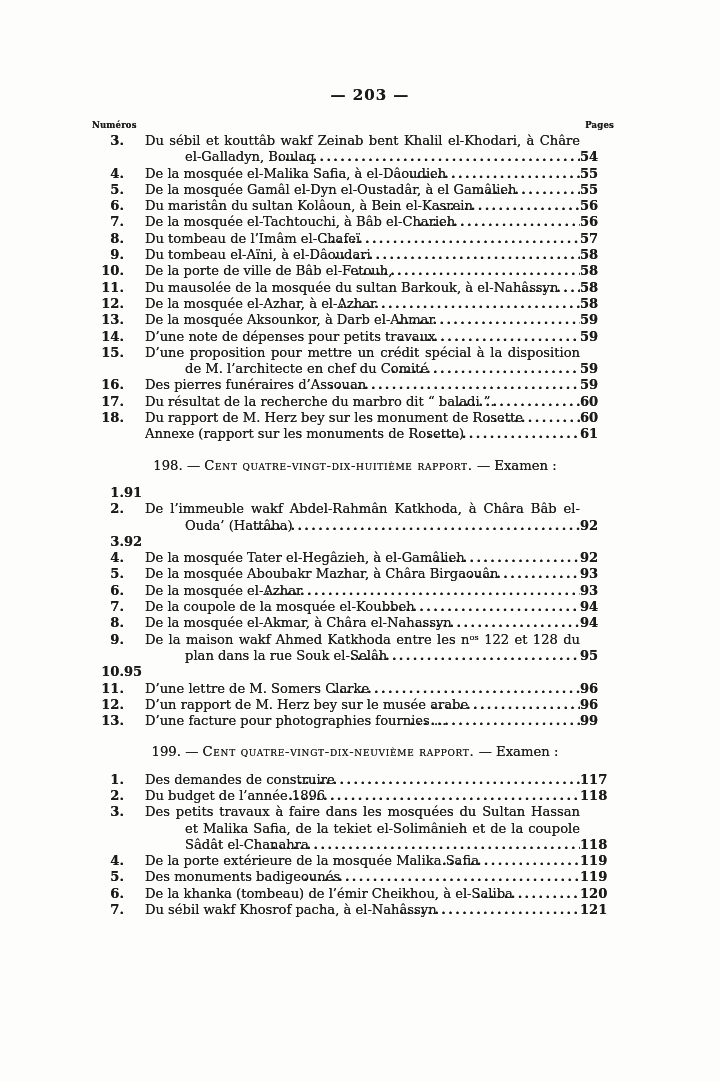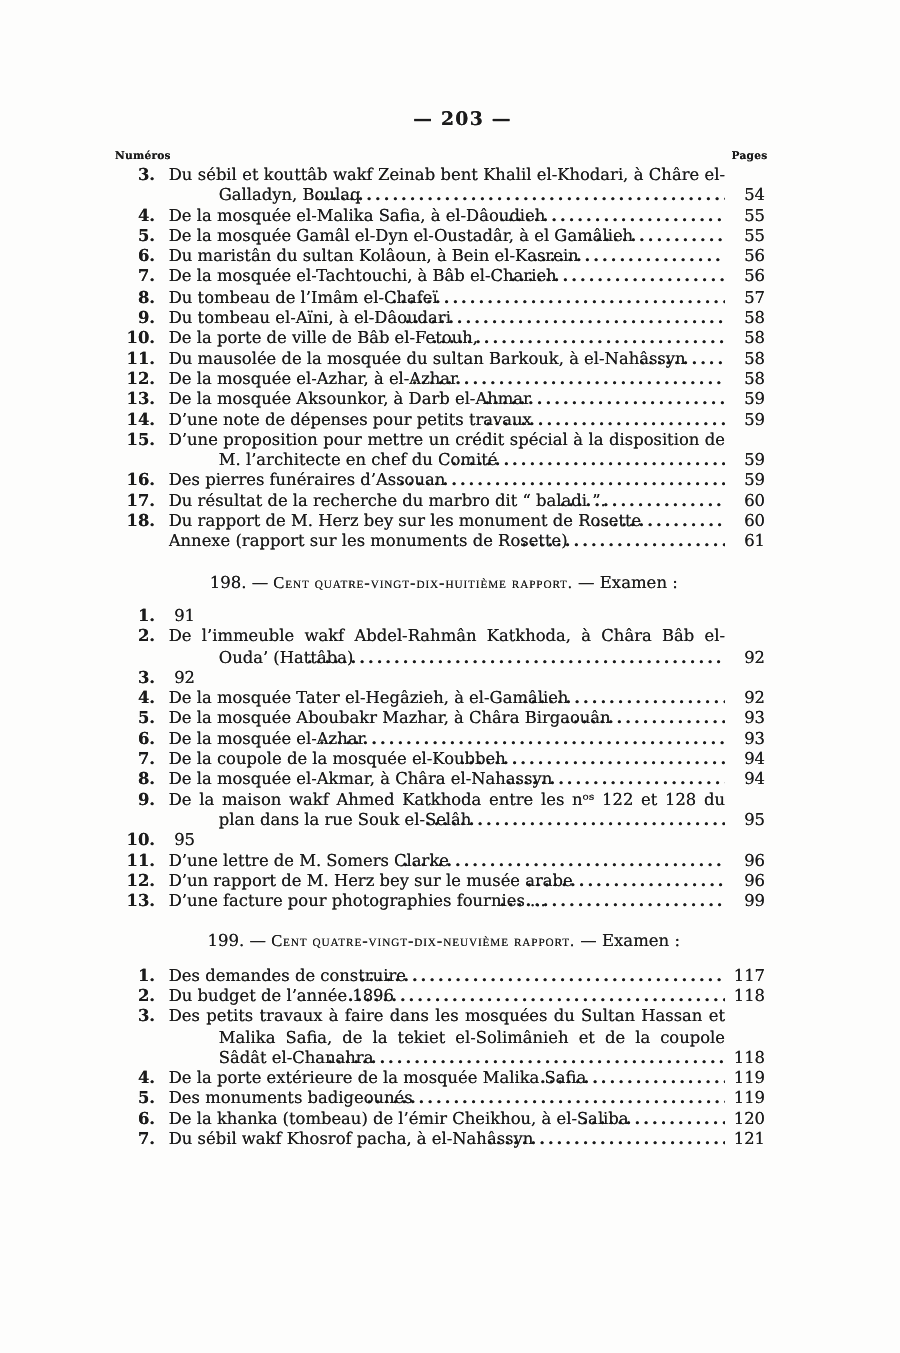--- a/index.html
+++ b/index.html
@@ -21,38 +21,38 @@
   .col-labels {
     display:flex; justify-content:space-between; align-items:flex-end;
     margin:16px 106px 3px 92px;
     font-size:8.5px; font-weight:700; letter-spacing:0.2px;text-align:right;
   }
   .toc { margin:0 108px 0 98px; font-size:13.1px; line-height:16.3px; }
   .sec-heading {
     text-align:center; margin:15px 0 11px 0; white-space:nowrap;
     font-size:13.2px;
   }
-  .sec-heading .sc { font-variant:small-caps; letter-spacing:0.7px;font-family:Liberation Serif, serif; }
+  .sec-heading .sc { font-variant:small-caps; letter-spacing:0.7px; }
   .row { display:flex; }
   .num {
     flex:none; width:26px; text-align:right;
     font-weight:700; align-self:flex-start;
   }
   .body {
-    flex:1; margin-left:11px; padding-left:40px; text-indent:-40px;
+    flex:1; margin-left:21px; padding-left:40px; text-indent:-40px;
     overflow:hidden; text-align:justify;
   }
   .leader { display:inline-block; width:0; overflow:visible; white-space:nowrap; }
   .leader::after {
     content:"..................................................................................................";
     letter-spacing:2.4px; padding-left:3px; font-weight:700;
   }
   .pg {
-    flex:none; width:32px; text-align:right;
-    font-weight:400; align-self:flex-end;
+    flex:none; width:32px; 
+    font-weight:700; align-self:flex-end;
   }
 </style>
 </head>
 <body>
 
 <div class="page">
   <div class="pagenum">— 203 —</div>
   <div class="col-labels">
     <span>Numéros</span>
     <span>Pages</span>

